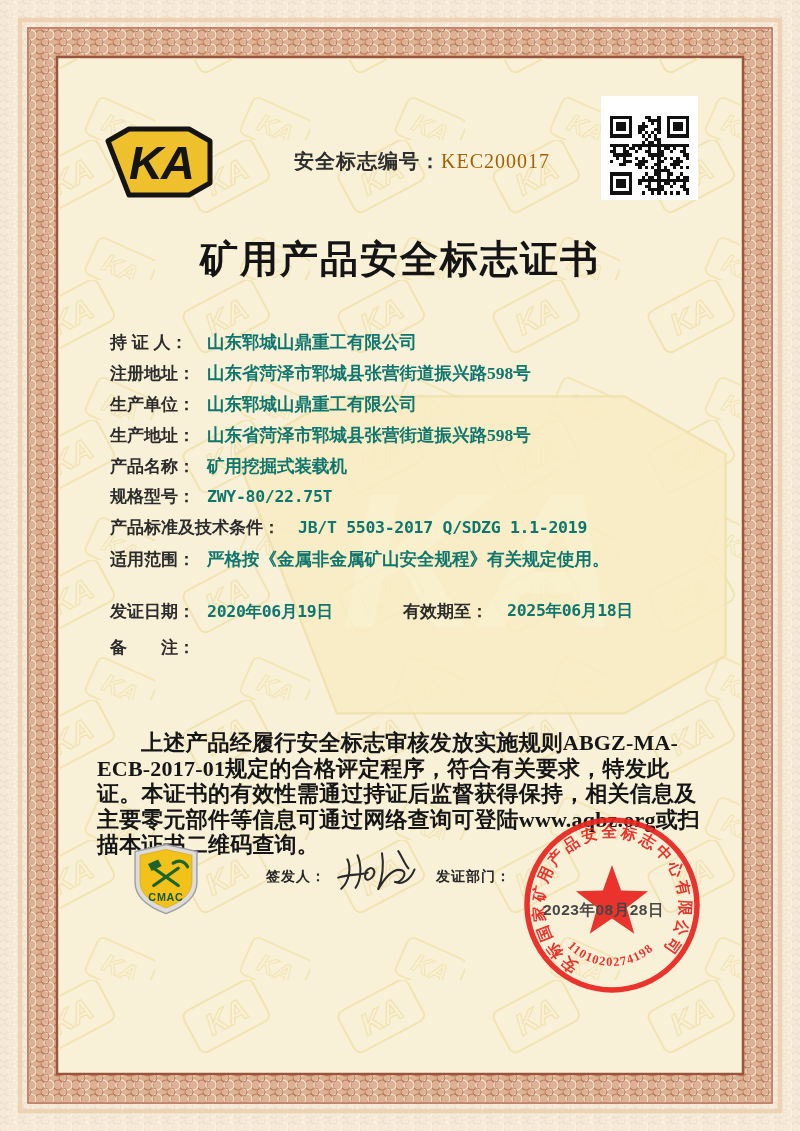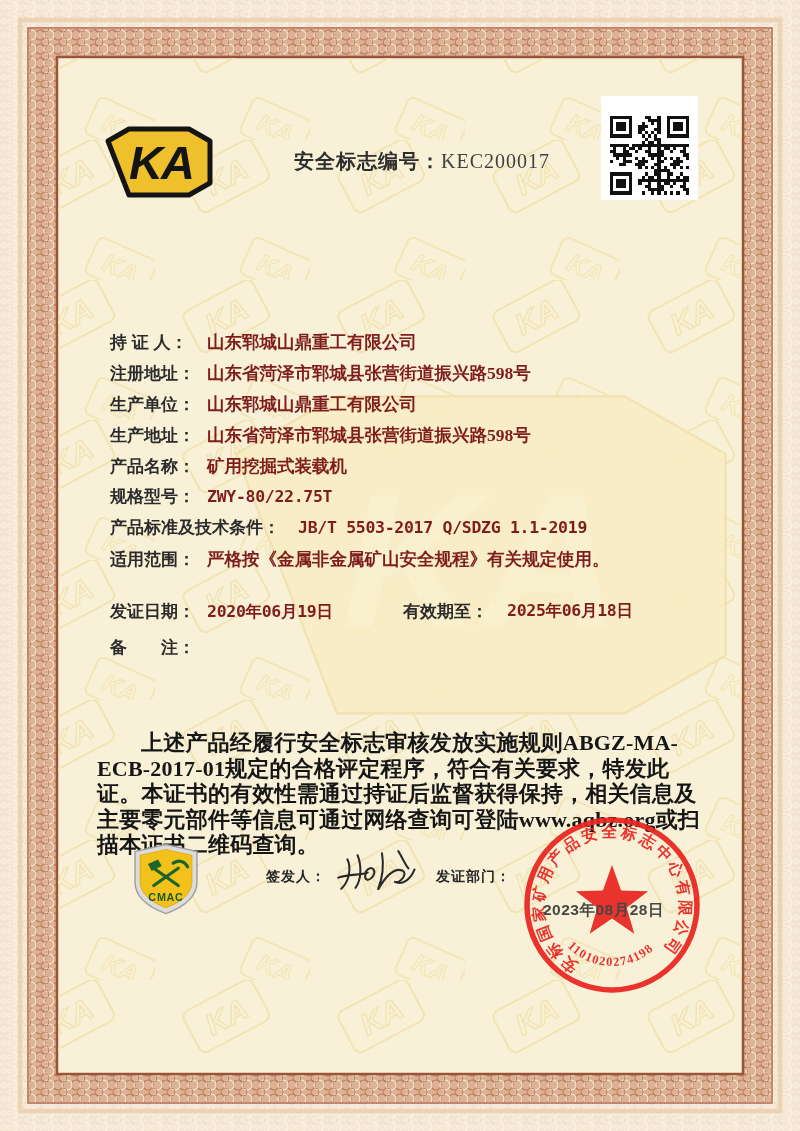--- a/index.html
+++ b/index.html
@@ -5,31 +5,31 @@
   html,body{margin:0;padding:0;}
   body{width:800px;height:1131px;font-family:"Liberation Sans",sans-serif;}
   .page{position:relative;width:800px;height:1131px;overflow:hidden;background:#fdf9ea;color:#1d1d1d;}
   .bg-svg{position:absolute;left:0;top:0;z-index:0;}
   .layer{position:absolute;z-index:2;}
 
   
   .ka-logo{left:103px;top:126px;width:112px;height:72px;}
   .cert-no{left:0;right:0;top:148px;text-align:center;transform:translateX(22px);font-size:20px;}
   .cert-no .lbl{font-weight:600;color:#2e2e2e;letter-spacing:1px;}
-  .cert-no .val{font-family:"Liberation Serif",serif;color:#404040;letter-spacing:1px;}
+  .cert-no .val{font-family:"Liberation Serif",serif;color:#a16207;letter-spacing:1px;}
   .qr-box{left:601px;top:96px;width:97px;height:104px;background:#ffffff;box-sizing:border-box;padding:19px 9px 5px 9px;}
   .title{left:0;right:0;top:234px;margin:0;text-align:center;font-family:"Liberation Serif",serif;
          font-size:38px;font-weight:900;letter-spacing:2px;color:#141414;}
 
   
   .fields{left:110px;top:330px;width:640px;font-size:17px;}
   .row{display:flex;align-items:baseline;height:22px;margin-bottom:9px;position:relative;}
   .flabel{display:inline-block;width:97px;white-space:pre;font-weight:700;color:#2b2b2b;flex:0 0 auto;}
   .flabel.auto{width:auto;margin-right:18px;}
-  .fvalue{font-family:"Liberation Serif",serif;font-weight:700;font-size:17.5px;color:#7f1d1d;white-space:pre;}
+  .fvalue{font-family:"Liberation Serif",serif;font-weight:700;font-size:17.5px;color:#0f766e;white-space:pre;}
   .fvalue.mono{font-family:"DejaVu Sans Mono",monospace;font-size:16.5px;letter-spacing:-0.3px;}
   .row.gap-sm{margin-top:2px;}
   .row.gap-lg{margin-top:31px;}
   .row.gap-md{margin-top:14px;flex-direction:column;}
   .l2{position:absolute;left:293px;top:0;width:auto;}
   .v2{position:absolute;left:397px;top:0;}
   .indent{margin-left:140px;}
 
   
   .statement{left:97px;top:730px;width:608px;margin:0;font-family:"Liberation Serif",serif;
@@ -301,20 +301,21 @@
             <rect x="24" y="16" width="1" height="1"></rect>
             <rect x="24" y="19" width="1" height="1"></rect>
             <rect x="24" y="20" width="1" height="1"></rect>
             <rect x="24" y="23" width="1" height="1"></rect>
             <rect x="24" y="24" width="1" height="1"></rect>
           </g>
       </g>
     </svg>
   </div>
 
+  <h1 class="layer title">矿用产品安全标志证书</h1>
 
   <div class="layer fields">
     <div class="row">
       <span class="flabel">持 证 人：</span>
       <span class="fvalue">山东郓城山鼎重工有限公司</span>
     </div>
     <div class="row">
       <span class="flabel">注册地址：</span>
       <span class="fvalue">山东省菏泽市郓城县张营街道振兴路598号</span>
     </div>

